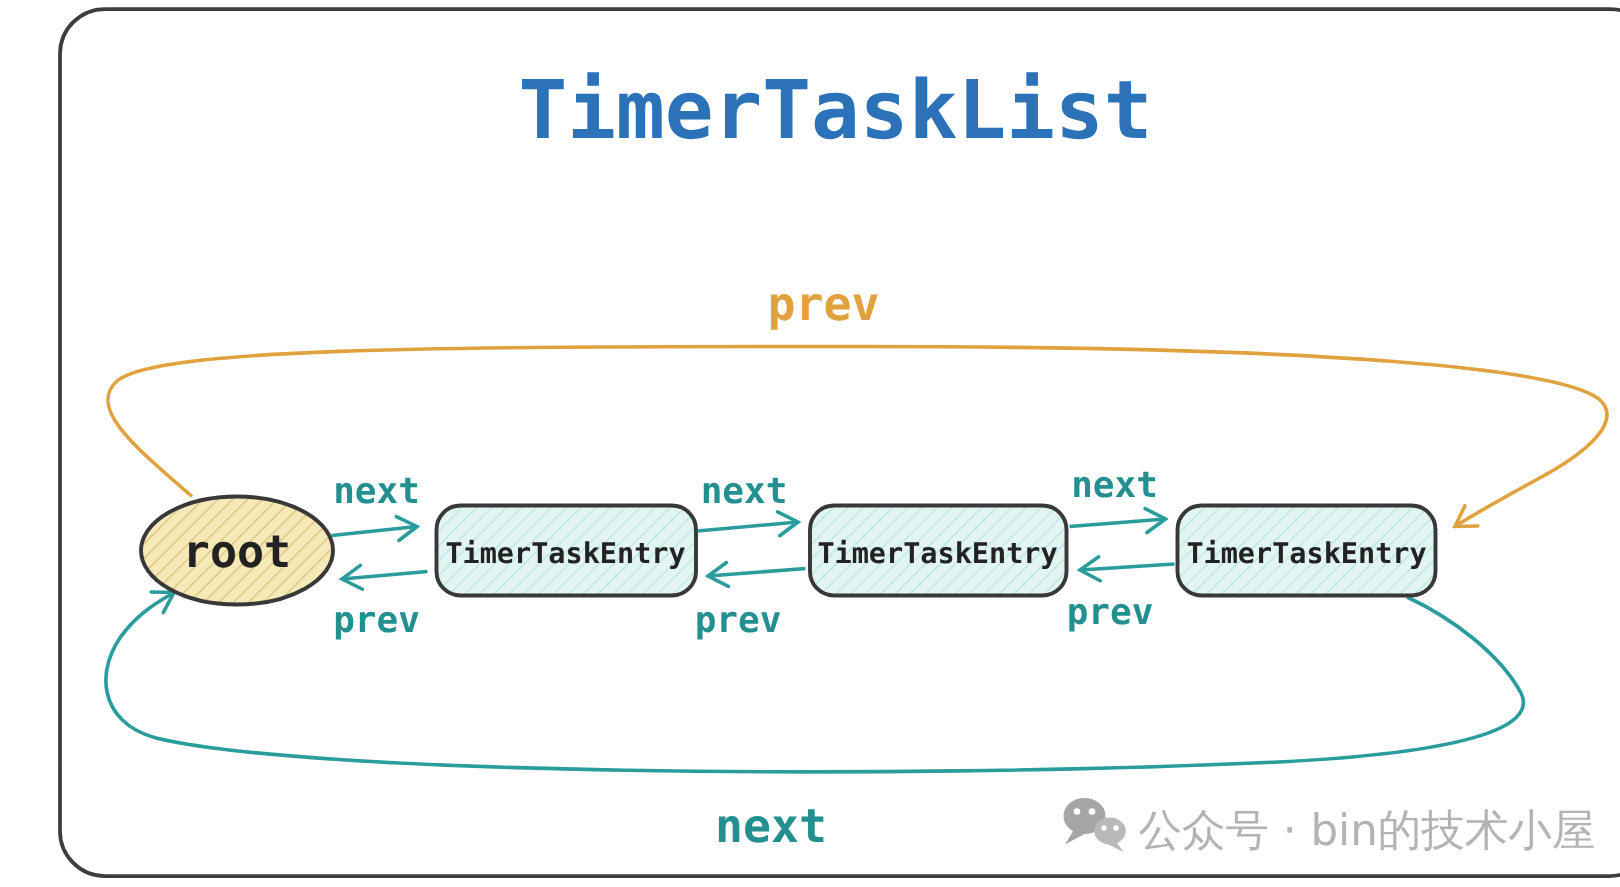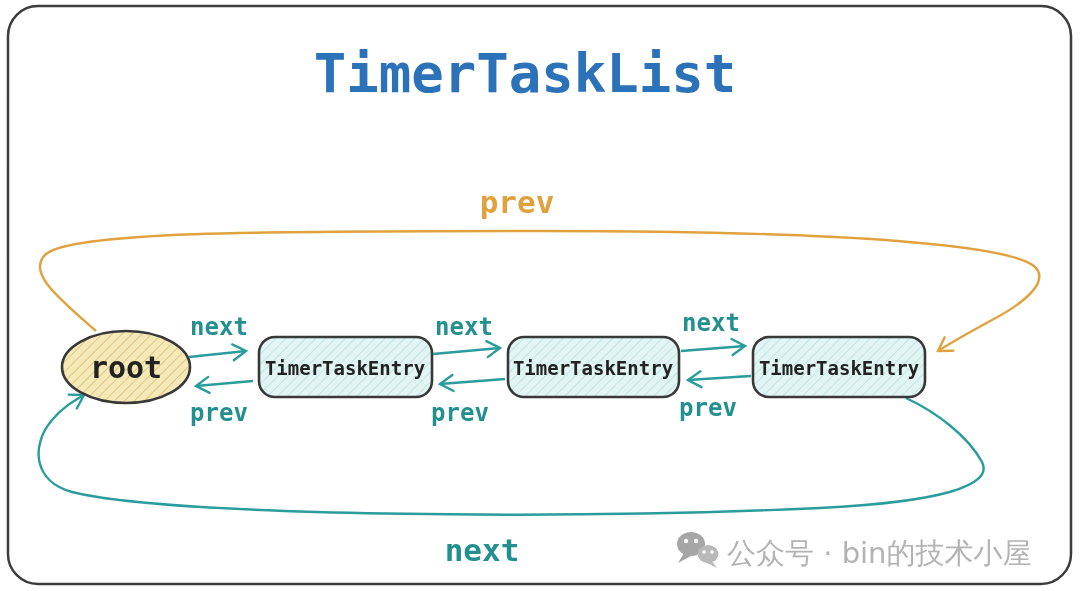--- a/index.html
+++ b/index.html
@@ -8,20 +8,21 @@
     background: #ffffff;
     width: 1080px;
     height: 591px;
     overflow: hidden;
     font-family: "DejaVu Sans Mono", monospace;
   }
   .stage {
     position: relative;
     width: 942px;
     height: 591px;
+    padding-left: 32px;
   }
   svg { display: block; }
   text { user-select: none; }
   .mono-bold {
     font-family: "DejaVu Sans Mono", monospace;
     font-weight: bold;
   }
   .wm-text {
     font-family: "DejaVu Sans", "Liberation Sans", sans-serif;
     font-weight: normal;

